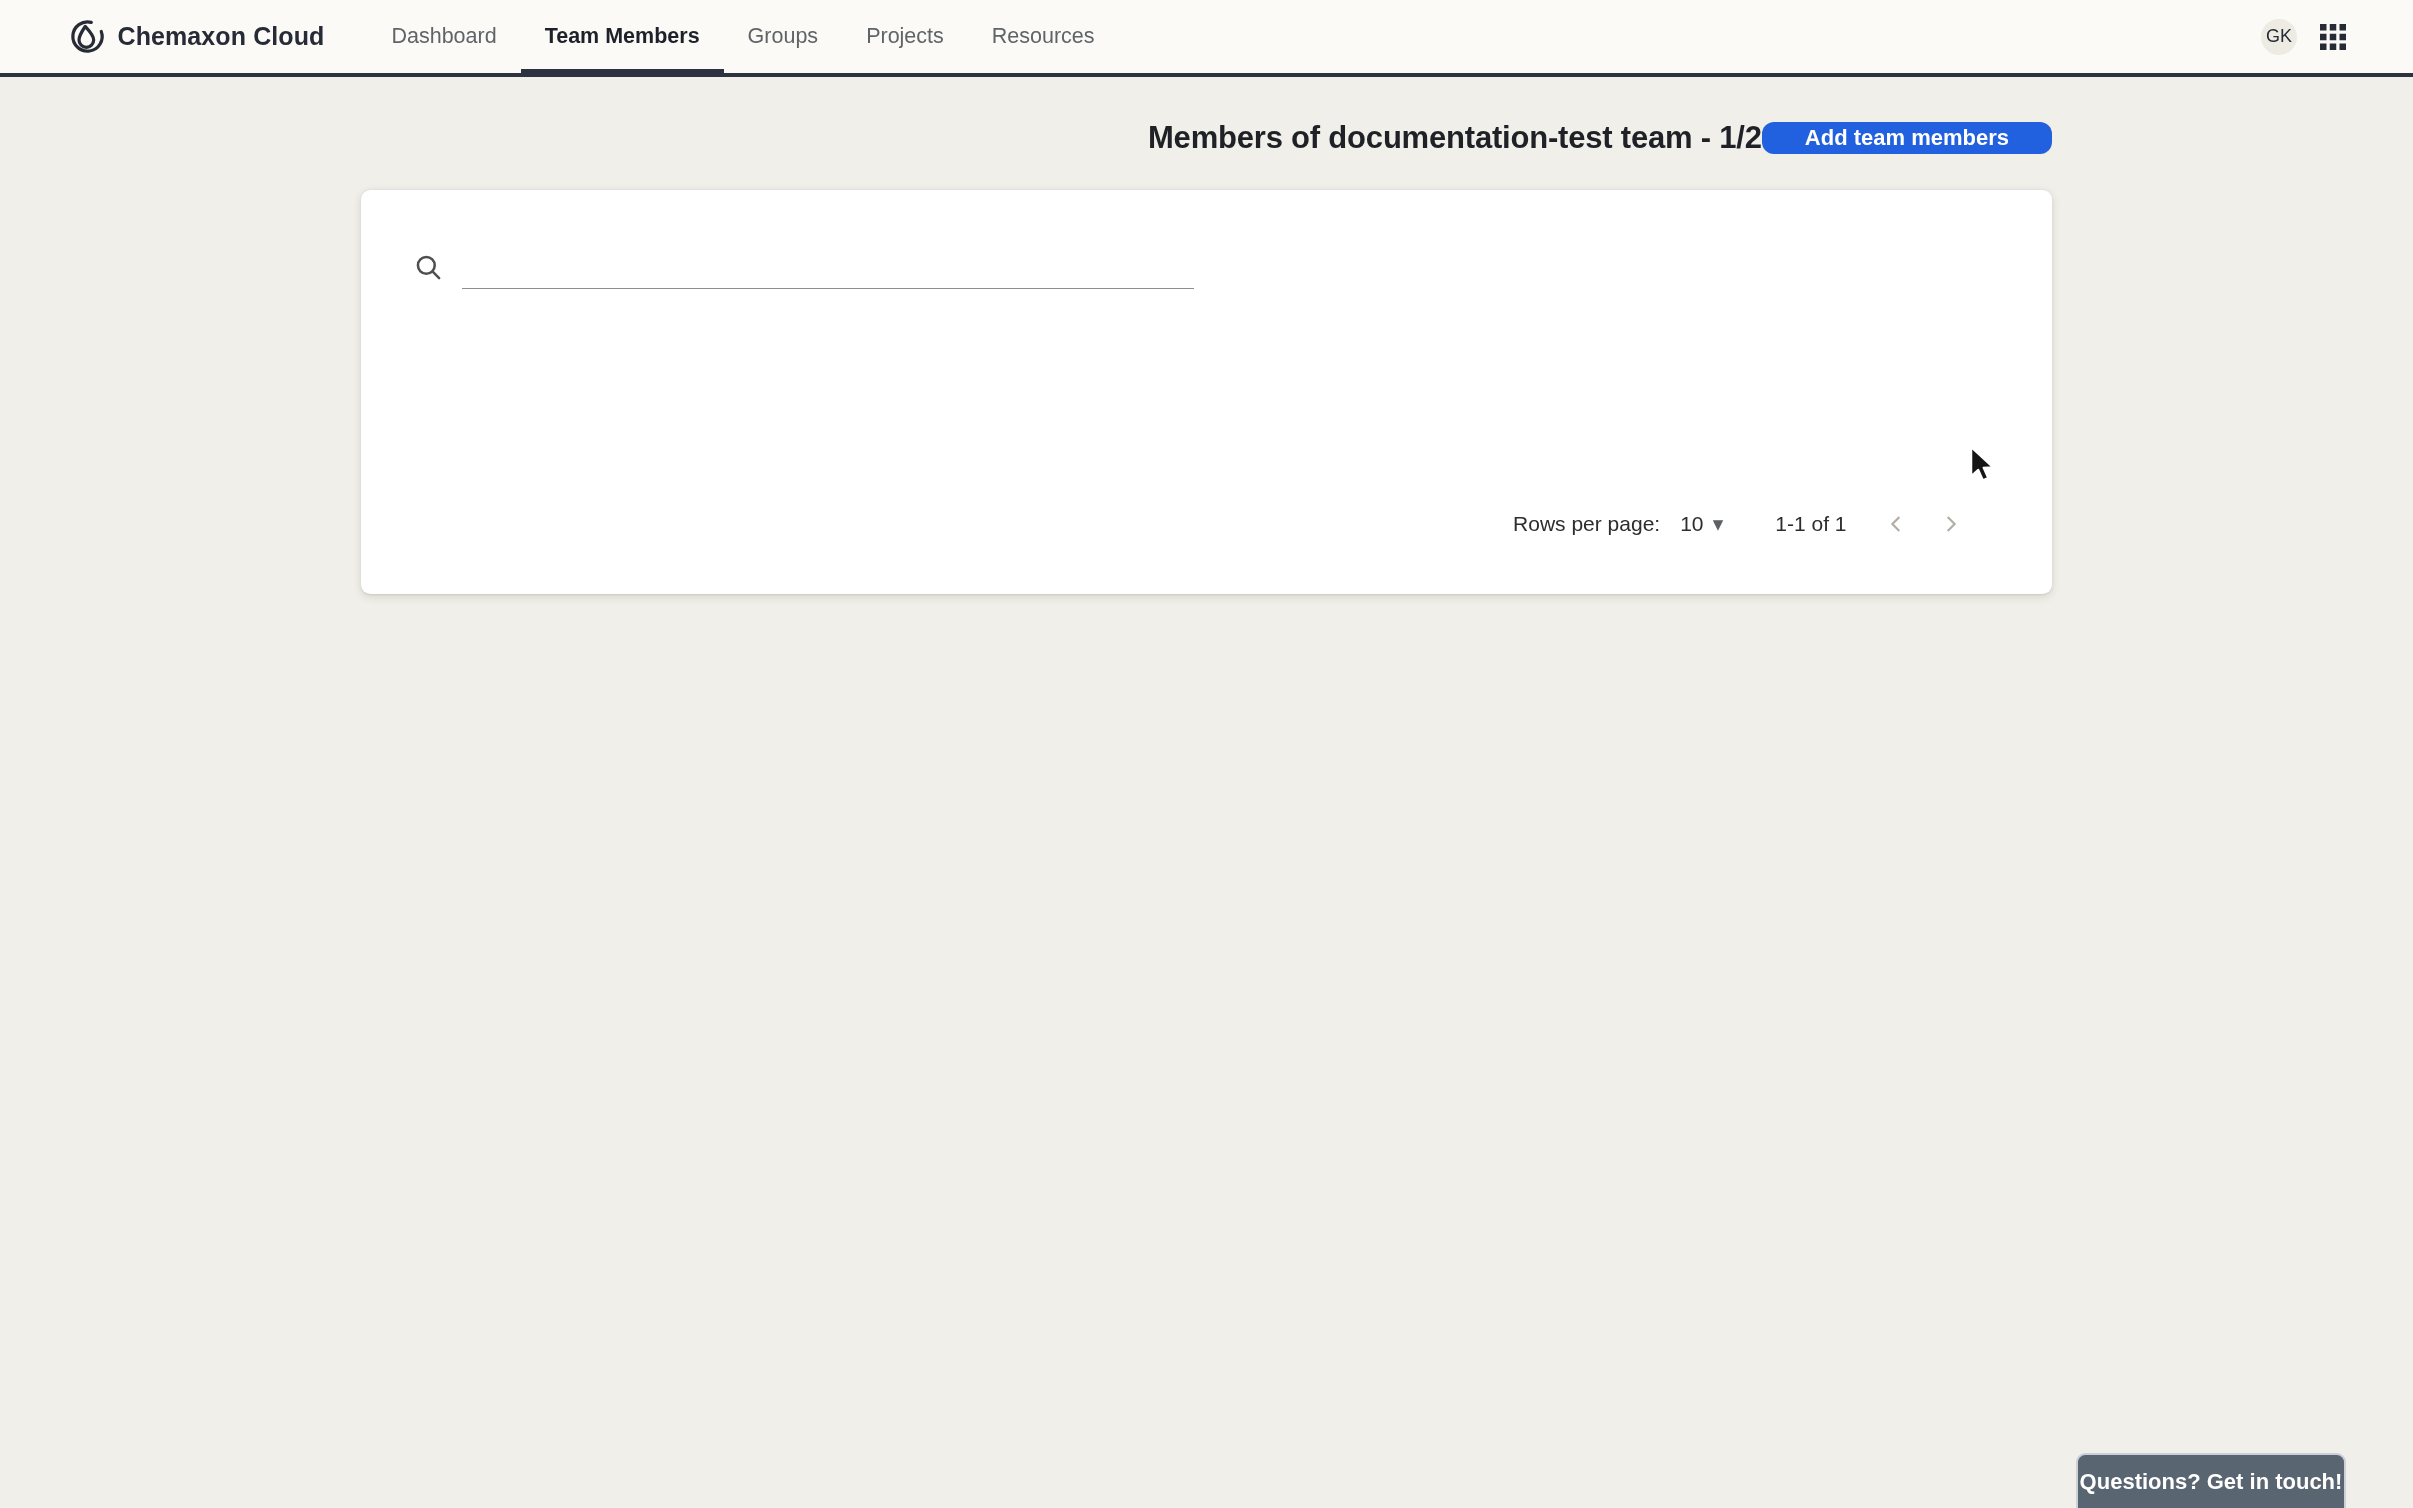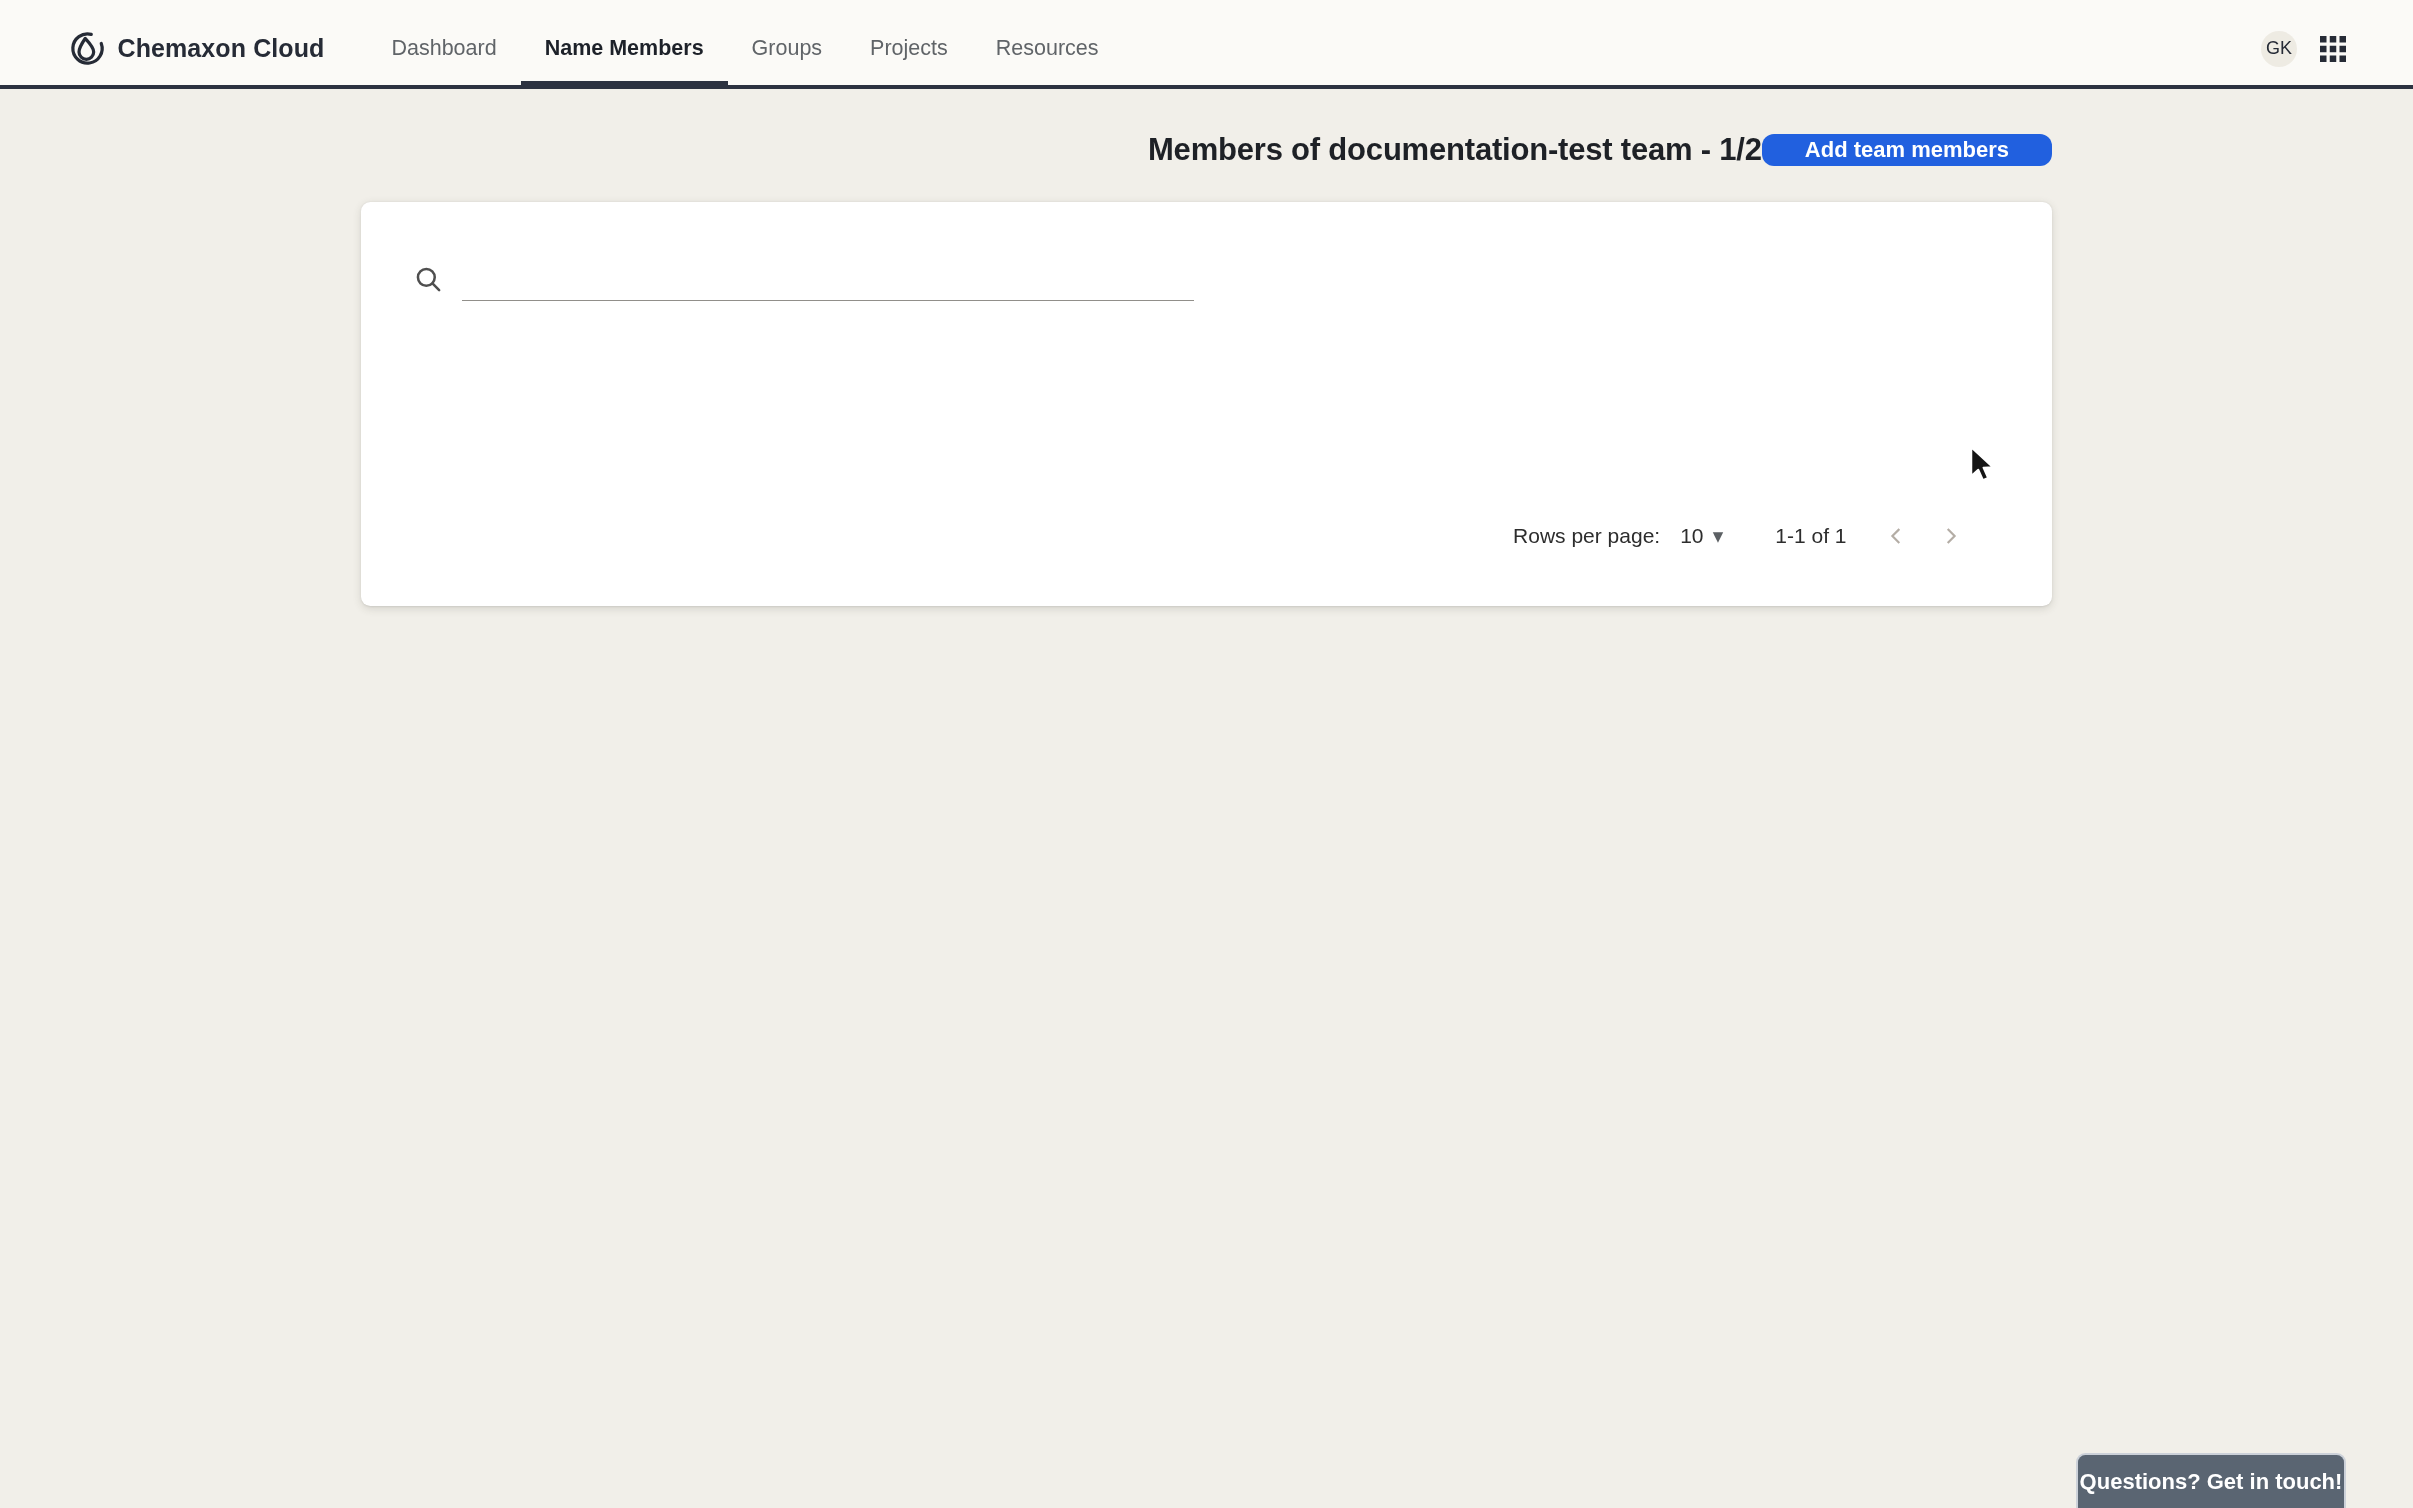--- a/index.html
+++ b/index.html
@@ -9,21 +9,21 @@
     font-family:"Liberation Sans", sans-serif;
     color:#27292d;
   }
   .screen{position:relative;width:2413px;height:1508px;overflow:hidden;}
 
   
   .topbar{
     position:relative;height:73px;background:#fbfaf7;
     border-bottom:4.3px solid #2c3240;
     display:flex;align-items:center;
-    padding:12px 67px 0 69px;box-sizing:content-box;
+    padding:0 67px 0 69px;box-sizing:content-box;
   }
   .brand{display:flex;align-items:center;gap:11.5px;cursor:pointer;}
   .brand-name{font-size:25px;font-weight:bold;color:#262b36;letter-spacing:0.1px;}
   .mainnav{display:flex;align-self:stretch;margin-left:43px;}
   .nav-item{
     position:relative;display:flex;align-items:center;
     padding:0 24px;font-size:21.5px;color:#606468;cursor:pointer;white-space:nowrap;
   }
   .nav-item.active{color:#1d2129;font-weight:bold;}
   .nav-item.active::after{
@@ -123,21 +123,21 @@
     <div class="brand">
       <svg width="37" height="37" viewBox="0 0 48 48">
         <path d="M 28.9 5.65 A 19 19 0 1 0 41.85 17.5" fill="none" stroke="#262b36" stroke-width="4.2" stroke-linecap="round"></path>
         <path d="M21 11 C 15.5 19, 13 24, 13 28.5 A 9.5 9.5 0 0 0 32 28.5 C 32 24, 28 18.5, 21 11 Z" fill="none" stroke="#262b36" stroke-width="4.2" stroke-linejoin="round"></path>
       </svg>
       <span class="brand-name">Chemaxon Cloud</span>
     </div>
 
     <nav class="mainnav">
       <div class="nav-item">Dashboard</div>
-      <div class="nav-item active">Name Members</div>
+      <div class="nav-item active">Team Members</div>
       <div class="nav-item">Groups</div>
       <div class="nav-item">Projects</div>
       <div class="nav-item">Resources</div>
     </nav>
 
     <div class="topbar-right">
       <div class="avatar">GK</div>
       <button class="apps-btn">
         <svg width="26" height="26" viewBox="0 0 24 24">
           <g fill="#262b36">

